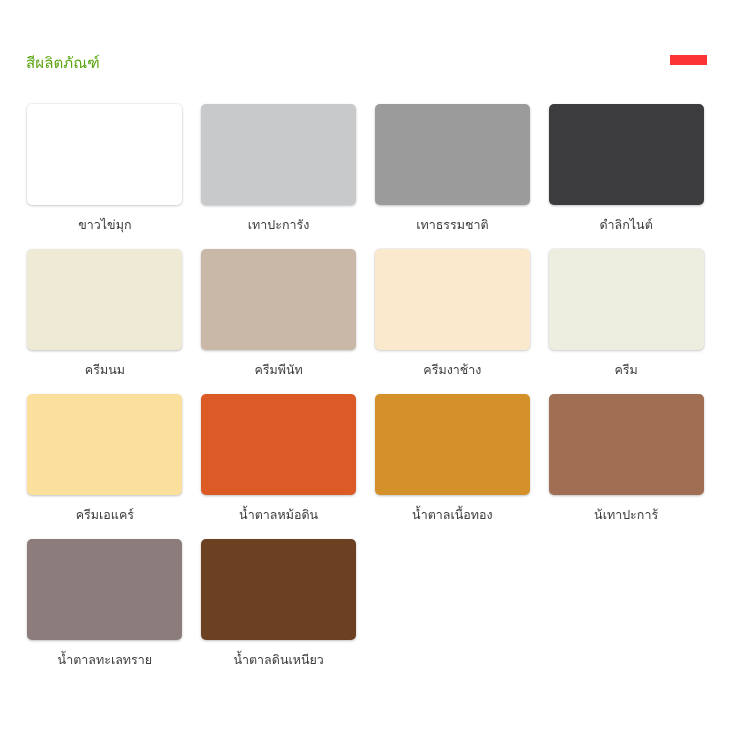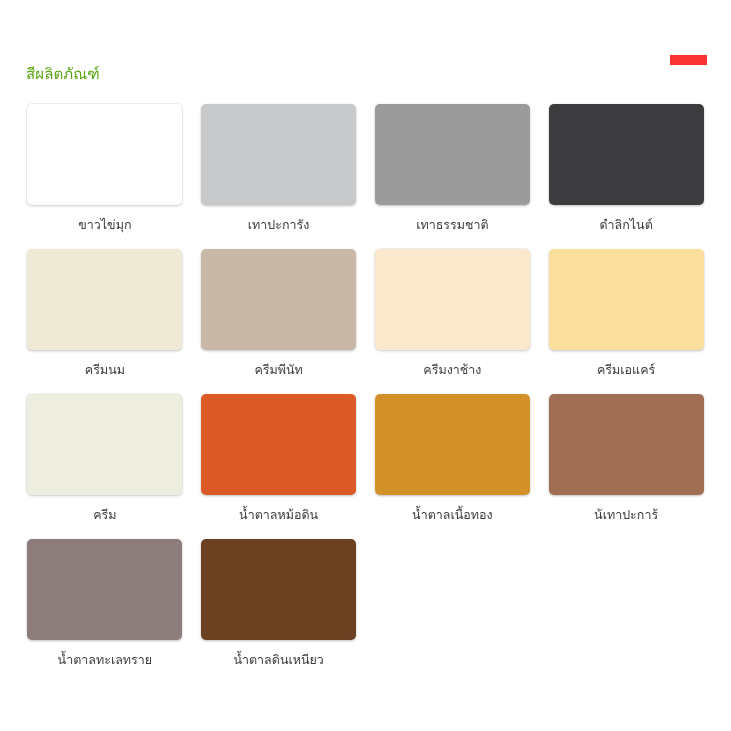--- a/index.html
+++ b/index.html
@@ -21,21 +21,21 @@
 
   
   .header {
     position: relative;
     height: 92px;
   }
 
   .section-title {
     position: absolute;
     left: 26px;
-    top: 64px;
+    top: 53px;
     font-size: 15px;
     line-height: 20px;
     color: #5ba512;
     letter-spacing: 0.1px;
     white-space: nowrap;
   }
 
   .accent-bar {
     position: absolute;
     right: 24px;
@@ -120,26 +120,26 @@
       </div>
       <div class="swatch-cell">
         <div class="swatch-chip" style="background: rgb(201, 184, 168);"></div>
         <div class="swatch-label">ครีมพีนัท</div>
       </div>
       <div class="swatch-cell">
         <div class="swatch-chip light-chip" style="background: rgb(251, 233, 206);"></div>
         <div class="swatch-label">ครีมงาช้าง</div>
       </div>
       <div class="swatch-cell">
+        <div class="swatch-chip light-chip" style="background: rgb(237, 238, 224);"></div>
+        <div class="swatch-label">ครีม</div>
+      </div>
+      <div class="swatch-cell">
         <div class="swatch-chip" style="background: rgb(251, 223, 156);"></div>
         <div class="swatch-label">ครีมเอแคร์</div>
-      </div>
-      <div class="swatch-cell">
-        <div class="swatch-chip light-chip" style="background: rgb(237, 238, 224);"></div>
-        <div class="swatch-label">ครีม</div>
       </div>
       <div class="swatch-cell">
         <div class="swatch-chip" style="background: rgb(220, 90, 38);"></div>
         <div class="swatch-label">น้ำตาลหม้อดิน</div>
       </div>
       <div class="swatch-cell">
         <div class="swatch-chip" style="background: rgb(212, 145, 42);"></div>
         <div class="swatch-label">น้ำตาลเนื้อทอง</div>
       </div>
       <div class="swatch-cell">

